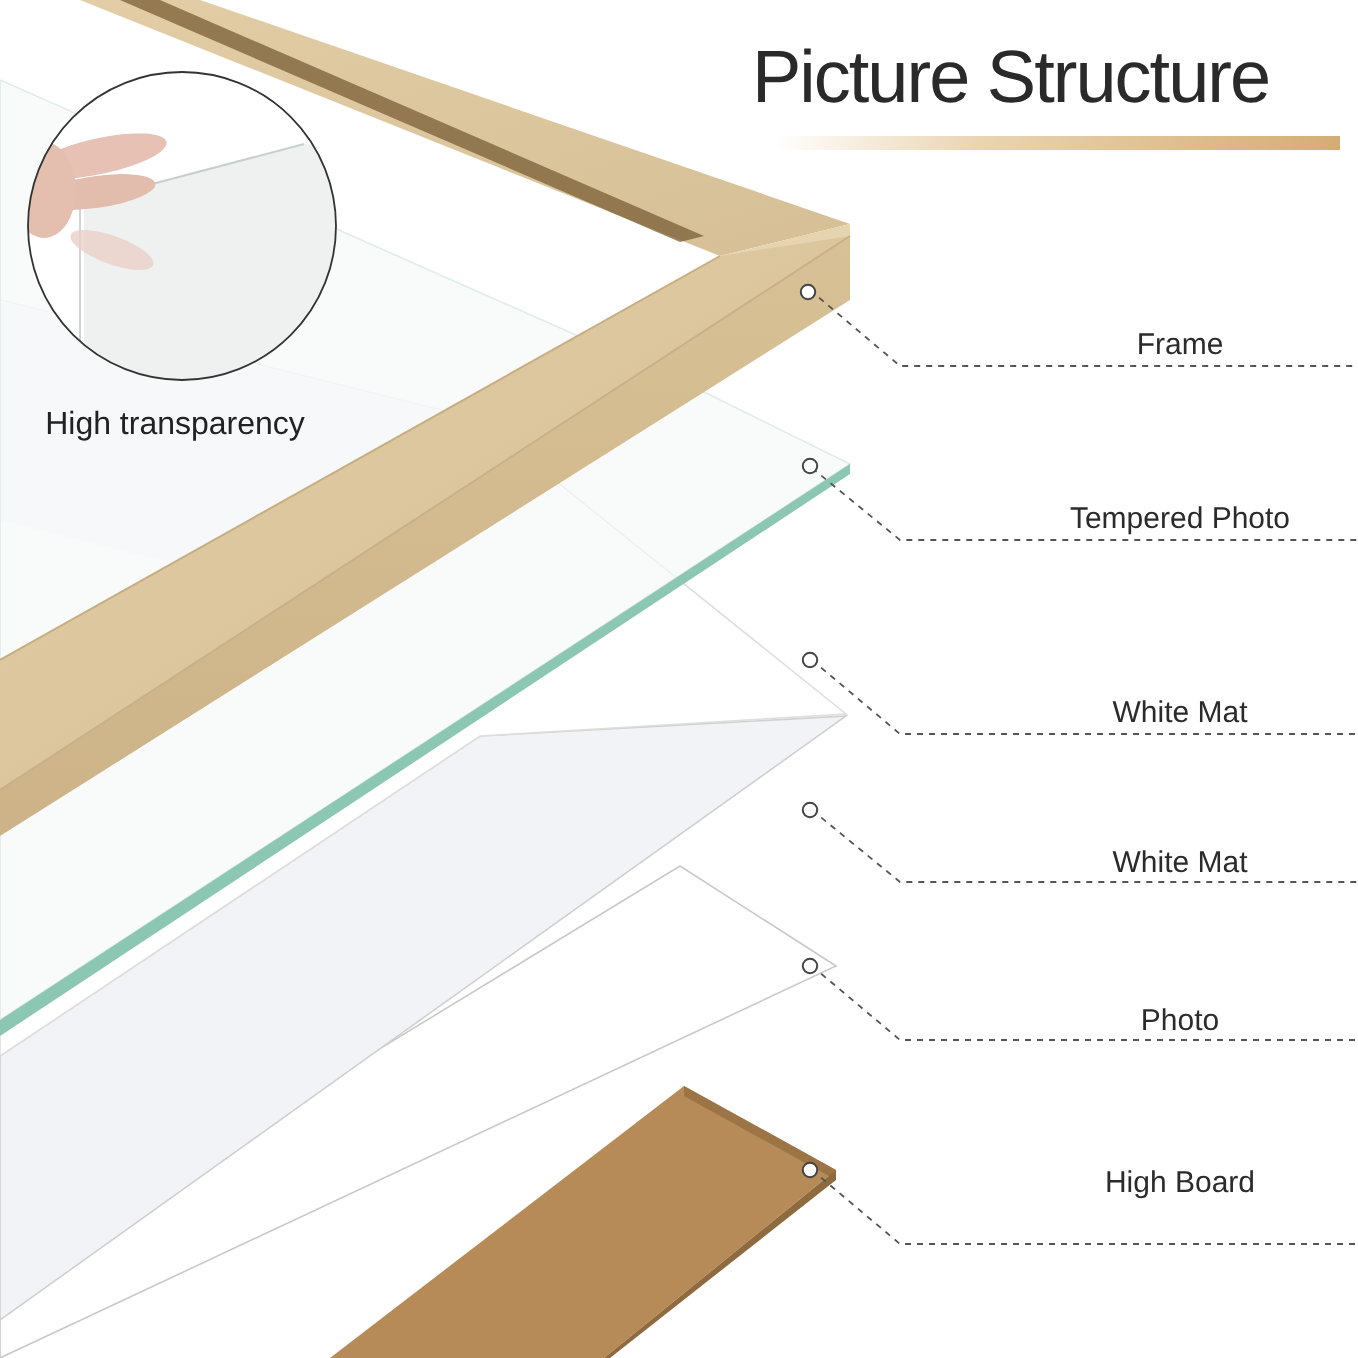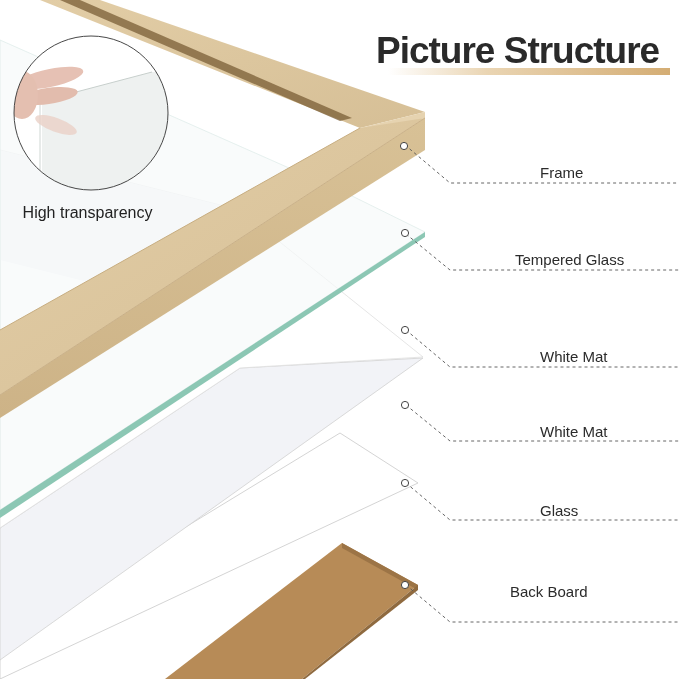--- a/index.html
+++ b/index.html
@@ -1,23 +1,23 @@
 <!DOCTYPE html>
 <html><head>
   <meta charset="utf-8">
   <style>
     html, body { margin: 0; padding: 0; background: #ffffff; }
     body { width: 679px; height: 679px; position: relative; overflow: hidden;
            font-family: "DejaVu Sans", "Liberation Sans", sans-serif; color: #222; }
     .art { position: absolute; left: 0; top: 0; width: 679px; height: 679px; }
-    .title { position: absolute; left: 376px; top: 18px; font-size: 37px; font-weight: 700;
-             letter-spacing: -1px; color: #2a2a2a; font-family: "Liberation Sans", sans-serif; white-space: nowrap; margin-top: 12px; }
+    .title { position: absolute; left: 376px; top: 18px; font-size: 37px; font-weight: 400;
+             letter-spacing: -1px; color: #2a2a2a; font-family: "Liberation Sans", sans-serif; white-space: nowrap; }
     .title-bar { position: absolute; left: 388px; top: 68px; width: 282px; height: 7px;
                  background: linear-gradient(to right, rgba(255,255,255,0), #ead5b3 35%, #d4ad74 100%); }
-    .label { position: absolute; font-size: 15px; color: #2b2b2b; text-align: left;
+    .label { position: absolute; font-size: 15px; color: #2b2b2b; text-align: center;
              font-family: "Liberation Sans", sans-serif; line-height: 19px; white-space: nowrap; }
     .caption { position: absolute; left: 20px; top: 204px; width: 135px; text-align: center;
                font-size: 16px; line-height: 18px; color: #222; font-family: "Liberation Sans", sans-serif; }
   </style>
 </head>
 <body>
 
 <svg class="art" viewBox="0 0 679 679" xmlns="http://www.w3.org/2000/svg">
   <defs>
     <linearGradient id="woodTop" x1="0" y1="0" x2="1" y2="1">
@@ -104,19 +104,19 @@
 </svg>
 
 <div class="title">Picture Structure</div>
 <div class="title-bar"></div>
 
 <div class="caption">
   <div>High transparency</div>
 </div>
 
 <div class="label" style="left:540px; top:163px; width:100px;">Frame</div>
-<div class="label" style="left:515px; top:250px; width:150px;">Tempered Glass</div>
+<div class="label" style="left:515px; top:250px; width:150px;">Tempered Photo</div>
 <div class="label" style="left:540px; top:347px; width:100px;">White Mat</div>
 <div class="label" style="left:540px; top:422px; width:100px;">White Mat</div>
-<div class="label" style="left:540px; top:501px; width:100px;">Glass</div>
+<div class="label" style="left:540px; top:501px; width:100px;">Photo</div>
 <div class="label" style="left:510px; top:582px; width:160px;">
-  <div>Back Board</div>
+  <div>High Board</div>
 </div>
 
 </body></html>

